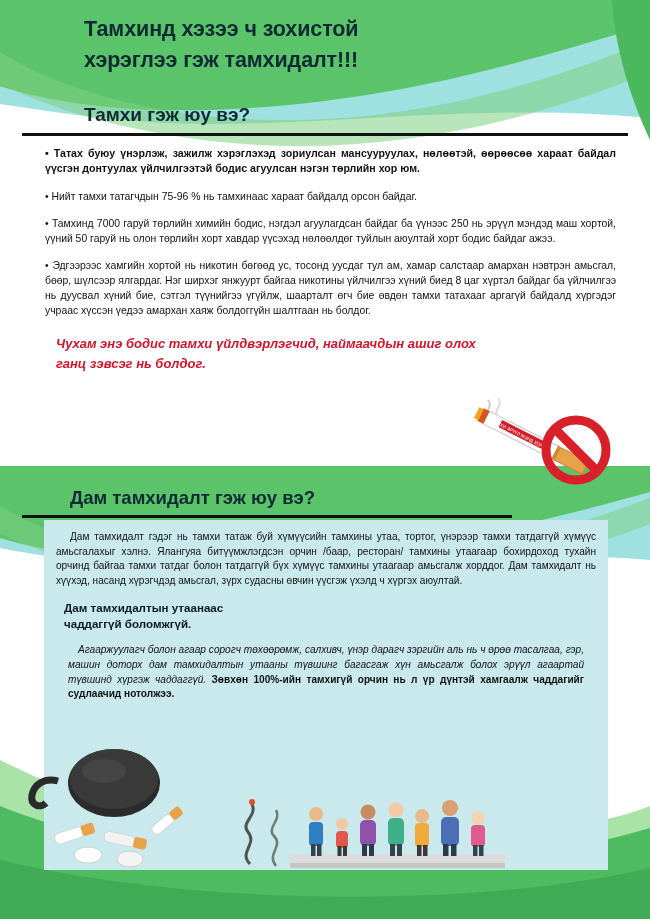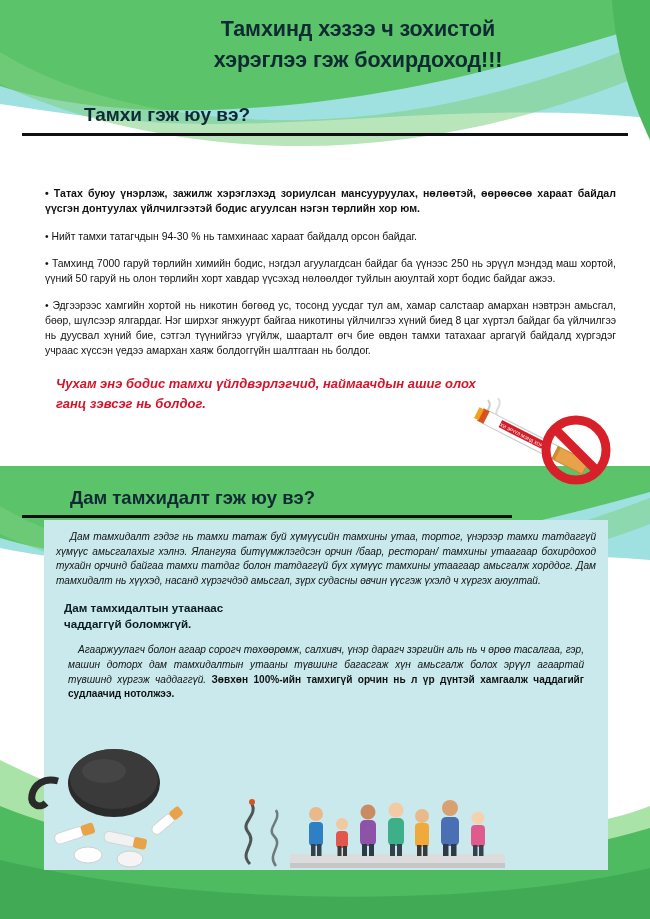--- a/index.html
+++ b/index.html
@@ -19,21 +19,20 @@
 
   
   .bg-layer { position: absolute; inset: 0; z-index: 0; pointer-events: none; }
 
   
   .header {
     position: absolute;
     left: 0; top: 14px;
     width: 650px;
     z-index: 3;
-    text-align: center;
   }
   .header-title {
     font-size: 21.5px;
     font-weight: bold;
     color: #0e2a33;
     line-height: 1.42;
     padding-left: 84px;
     padding-right: 18px;
     letter-spacing: -0.1px;
   }
@@ -55,21 +54,20 @@
   .rule {
     height: 3px;
     background: #111111;
     margin: 2px 22px 0 22px;
   }
   .sec1-body {
     padding: 10px 34px 0 45px;
     font-size: 10.4px;
     color: #111111;
     line-height: 1.45;
-    margin-top: 40px;
   }
   .para { margin: 0 0 12px 0; text-align: justify; }
   .para.bold { font-weight: bold; font-size: 10.6px; }
 
   .highlight {
     color: #d4142a;
     font-weight: bold;
     font-style: italic;
     font-size: 13px;
     line-height: 1.5;
@@ -106,21 +104,21 @@
   }
   .sec2-body {
     position: absolute;
     left: 56px; top: 530px;
     width: 540px;
     z-index: 4;
     font-size: 10.1px;
     color: #111111;
     line-height: 1.46;
   }
-  .sec2-body .para { margin: 0 0 11px 0; text-align: justify; text-indent: 14px; font-style: italic; }
+  .sec2-body .para { margin: 0 0 11px 0; text-align: justify; text-indent: 14px; }
   .sub-head {
     font-weight: bold;
     font-size: 11.6px;
     color: #0c1b22;
     line-height: 1.35;
     margin: 2px 0 9px 8px;
   }
   .italic-p {
     font-style: italic;
     text-align: justify;
@@ -156,30 +154,30 @@
     <path d="M0,506 C70,548 180,572 300,570 C420,568 540,540 650,498 L650,524 C540,566 420,592 300,592 C180,592 70,566 0,534 Z" fill="#7ed07f" opacity="0.5"></path>
 
     <path d="M0,760 C60,790 120,812 190,824 C300,843 440,846 560,828 C600,822 630,814 650,806 L650,919 L0,919 Z" fill="#8ed98a" opacity="0.75"></path>
     <path d="M0,806 C80,838 190,862 320,866 C450,870 570,852 650,828 L650,919 L0,919 Z" fill="#4fbb61"></path>
     <path d="M0,860 C110,886 250,900 400,896 C510,893 590,882 650,868 L650,919 L0,919 Z" fill="#3da852" opacity="0.85"></path>
   </svg>
 
   <div class="header">
     <div class="header-title">
       <span>Тамхинд хэзээ ч зохистой</span>
-      <span class="line2">хэрэглээ гэж бохирдоход!!!</span>
+      <span class="line2">хэрэглээ гэж тамхидалт!!!</span>
     </div>
   </div>
 
   <div class="sec1">
     <div class="sec1-title">Тамхи гэж юу вэ?</div>
     <div class="rule"></div>
     <div class="sec1-body">
       <p class="para bold">• Татах буюу үнэрлэж, зажилж хэрэглэхэд зориулсан мансууруулах, нөлөөтэй, өөрөөсөө хараат байдал үүсгэн донтуулах үйлчилгээтэй бодис агуулсан нэгэн төрлийн хор юм.</p>
-      <p class="para">• Нийт тамхи татагчдын  94-30 % нь тамхинаас хараат байдалд орсон байдаг.</p>
+      <p class="para">• Нийт тамхи татагчдын  75-96 % нь тамхинаас хараат байдалд орсон байдаг.</p>
       <p class="para">•  Тамхинд 7000 гаруй төрлийн химийн бодис, нэгдэл агуулагдсан байдаг ба үүнээс 250 нь эрүүл мэндэд маш хортой, үүний 50 гаруй нь олон төрлийн хорт хавдар үүсэхэд нөлөөлдөг туйлын аюултай хорт бодис байдаг ажээ.</p>
       <p class="para">•   Эдгээрээс хамгийн хортой нь никотин бөгөөд ус, тосонд уусдаг тул ам, хамар салстаар амархан нэвтрэн амьсгал, бөөр, шүлсээр ялгардаг.   Нэг ширхэг янжуурт байгаа никотины үйлчилгээ хүний биед 8 цаг хүртэл байдаг ба үйлчилгээ нь дуусвал хүний бие, сэтгэл түүнийгээ үгүйлж, шаарталт өгч бие өвдөн тамхи татахааг аргагүй байдалд хүргэдэг учраас хүссэн үедээ амархан хаяж болдоггүйн шалтгаан нь болдог.</p>
     </div>
     <div class="highlight">Чухам энэ бодис тамхи үйлдвэрлэгчид, наймаачдын ашиг олох ганц зэвсэг нь болдог.</div>
   </div>
 
   <svg class="cig-art" viewBox="0 0 160 105">
 
     <path d="M24,32 C18,24 30,20 24,12" stroke="#bfbfbf" stroke-width="2" fill="none" opacity="0.8"></path>
     <path d="M34,30 C28,22 40,18 34,10" stroke="#cfcfcf" stroke-width="2" fill="none" opacity="0.7"></path>

